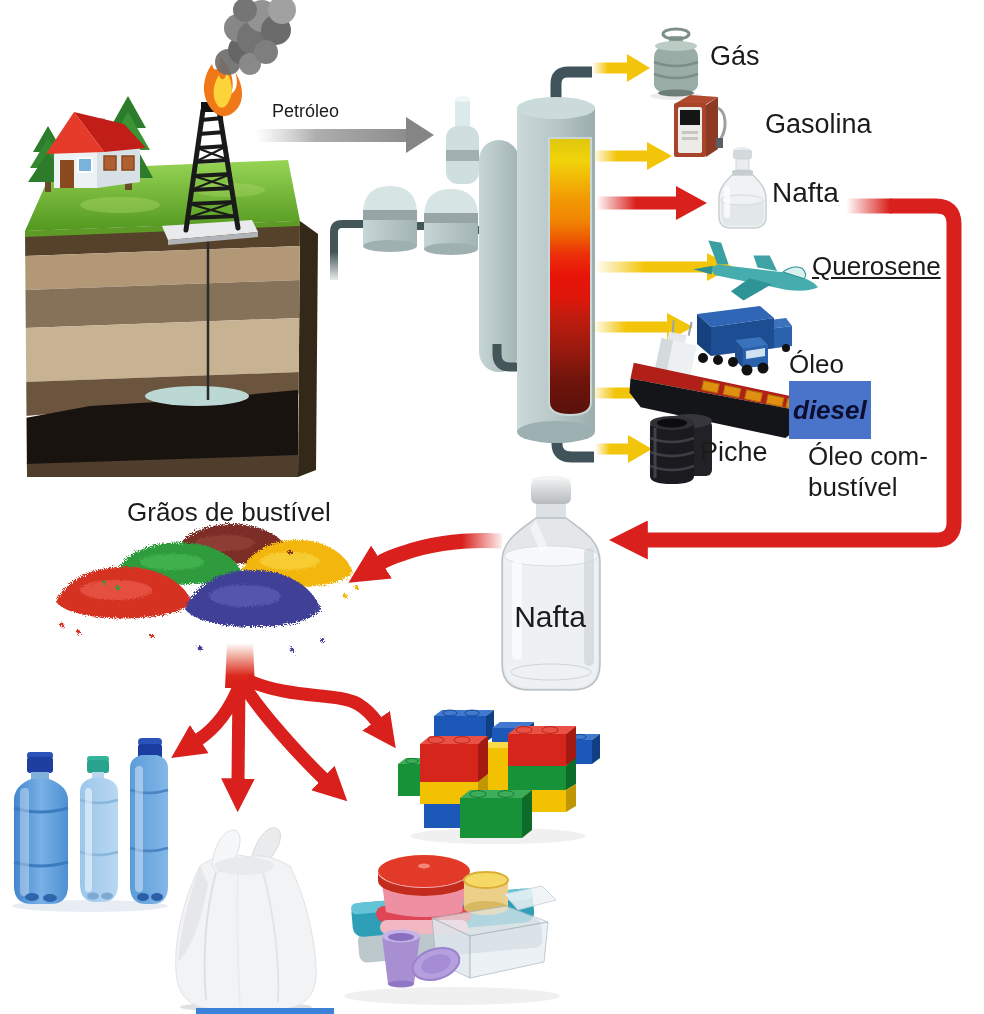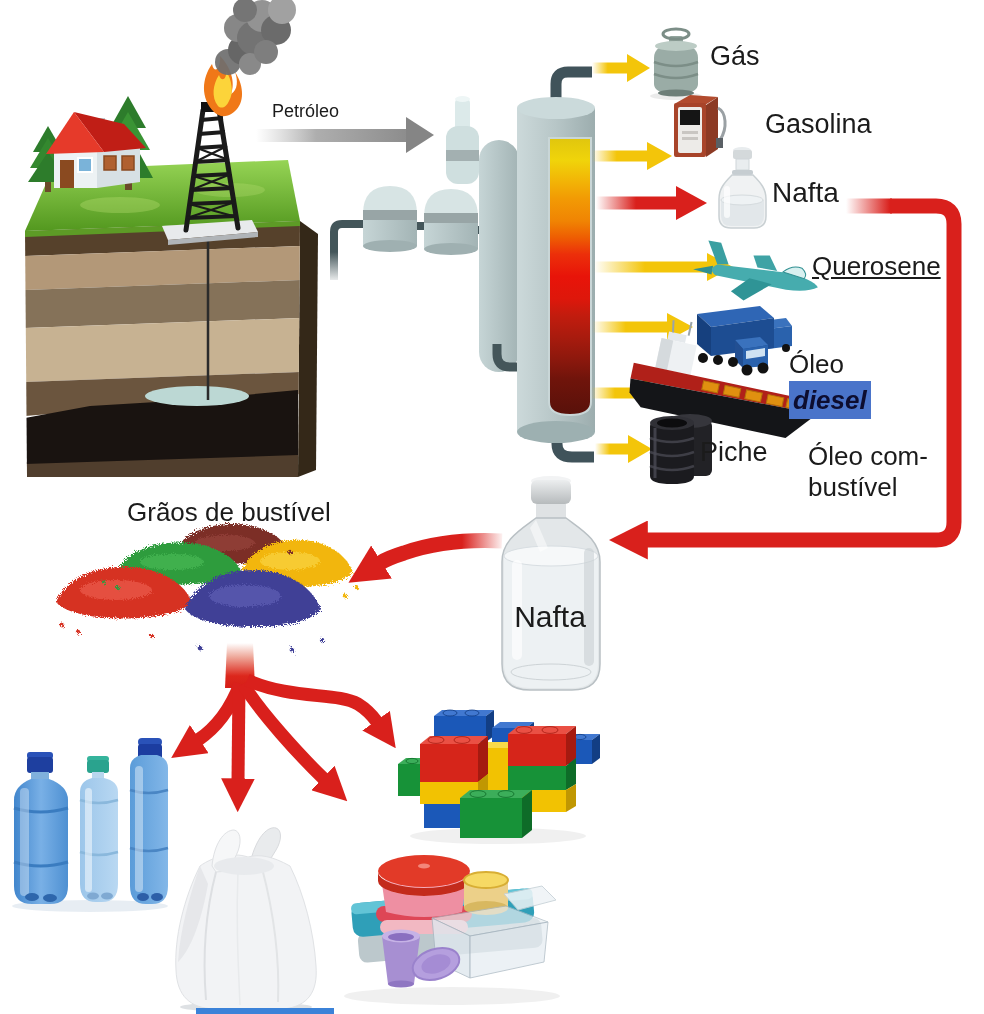--- a/index.html
+++ b/index.html
@@ -3,21 +3,21 @@
 <meta charset="utf-8">
 <style>
   html,body{margin:0;padding:0;background:#fff;}
   #stage{position:relative;width:984px;height:1014px;background:#ffffff;overflow:hidden;
          font-family:"Liberation Sans",sans-serif;}
   #art{position:absolute;left:0;top:0;}
   .lbl{position:absolute;font-family:"Liberation Sans",sans-serif;font-size:27px;
        color:#1b1b1b;white-space:nowrap;line-height:1.15;}
   .serif{font-family:Liberation Sans, sans-serif;}
   .hl{display:inline-block;background:#4a74ca;color:#0d0d30;font-style:italic;
-      font-weight:700;padding:2px 4px;}
+      font-weight:700;padding:12px 4px;}
 </style>
 </head>
 <body>
 
 <div id="stage">
 <svg id="art" width="984" height="1014" viewBox="0 0 984 1014">
   <defs>
     <linearGradient id="grassG" x1="0" y1="0" x2="0" y2="1">
       <stop offset="0" stop-color="#96d455"></stop>
           <stop offset="1" stop-color="#53981f"></stop>

